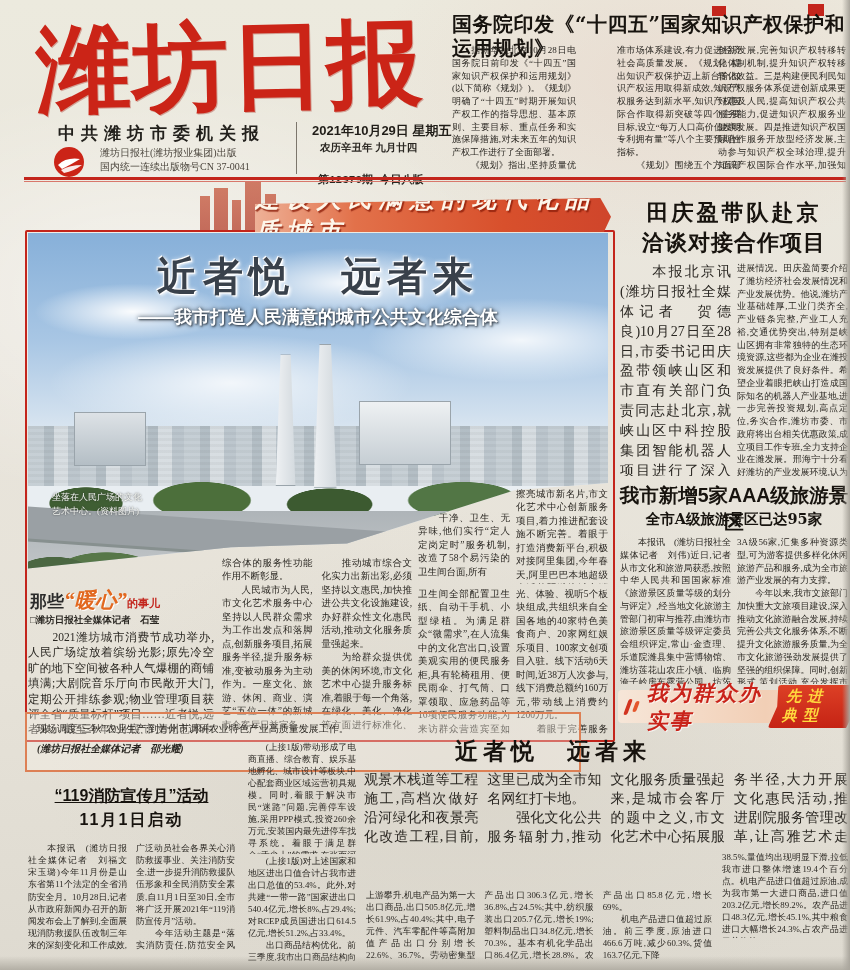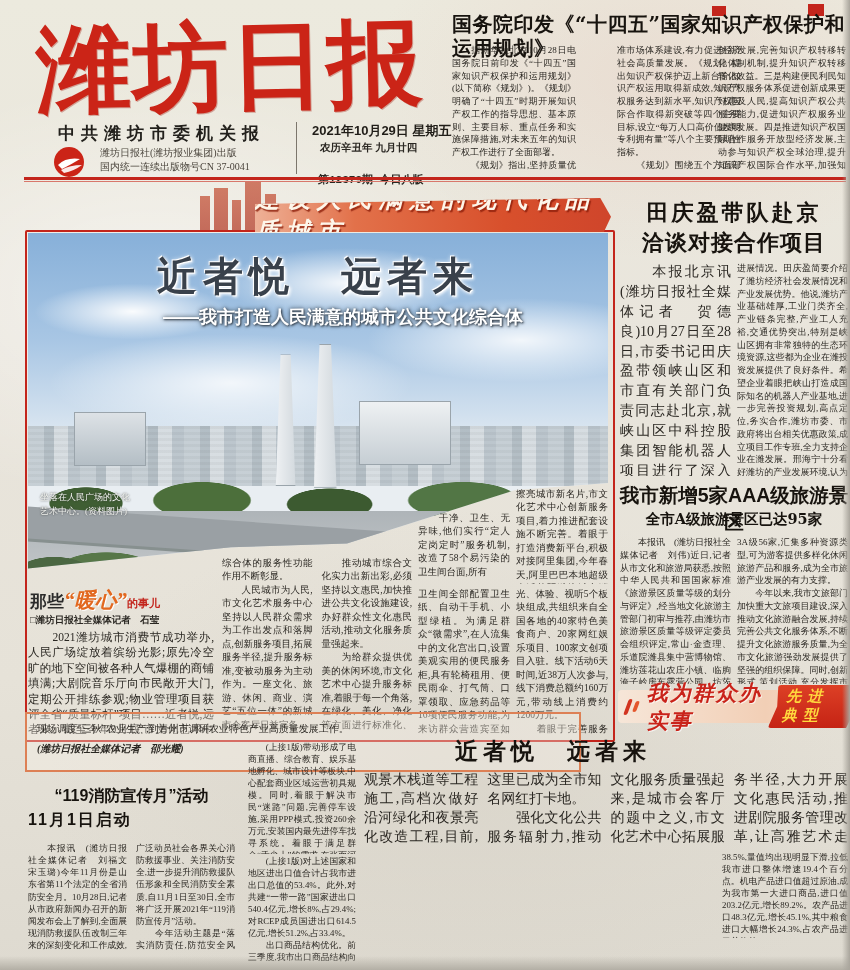--- a/index.html
+++ b/index.html
@@ -129,22 +129,22 @@
     <div class="abs windows" style="left:0;top:54%;width:100%;height:17%;opacity:.5;"></div>
     <div class="abs twr" style="left:42%;top:34%;width:26px;height:130px;"></div>
     <div class="abs twr" style="left:48.5%;top:31%;width:30px;height:142px;"></div>
     <div class="abs" style="left:57%;top:47%;width:90px;height:62px;background:linear-gradient(#eef1f3,#c6ced4);border:1px solid #9aa4ab;"></div>
     <div class="abs" style="left:8%;top:50%;width:70px;height:52px;background:linear-gradient(#dde2e6,#b4bec5);border:1px solid #9aa4ab;"></div>
     <div class="abs trees" style="left:0;top:66%;width:100%;height:16%;"></div>
     <div class="abs" style="left:0;top:78%;width:100%;height:22%;background:linear-gradient(#aeb4b8,#c6cacc);"></div>
     <div class="abs" style="left:-4%;top:80%;width:70%;height:9%;background:#9aa0a4;transform:skewY(4deg);box-shadow:0 3px 0 #87908f;"></div>
     <div class="abs trees" style="left:0;top:88%;width:45%;height:12%;opacity:.9;"></div>
     <div class="abs" id="photo-h" style="left:0;top:16px;width:100%;text-align:center;">近者悦　远者来</div>
-    <div class="abs" id="photo-sub" style="left:0;top:72px;width:100%;text-align:center;padding-left:25px;">——我市打造人民满意的城市公共文化综合体</div>
-    <div class="abs" id="photo-cap" style="left:12px;top:258px;width:92px;">坐落在人民广场的文化艺术中心。(资料图片)</div>
+    <div class="abs" id="photo-sub" style="left:0;top:72px;width:100%;text-align:center;">——我市打造人民满意的城市公共文化综合体</div>
+    <div class="abs" id="photo-cap" style="left:24px;top:258px;width:92px;">坐落在人民广场的文化艺术中心。(资料图片)</div>
   </div>
 
   <div class="abs news" style="left:418px;top:512px;width:92px;height:72px;">　　干净、卫生、无异味,他们实行“定人定岗定时”服务机制,改造了58个易污染的卫生间台面,所有</div>
   <div class="abs news" style="left:516px;top:488px;width:92px;height:96px;">擦亮城市新名片,市文化艺术中心创新服务项目,着力推进配套设施不断完善。着眼于打造消费新平台,积极对接阿里集团,今年春天,阿里巴巴本地超级生活节暨潍坊城市消费节在南广场举办,这次消费节由美食、游乐、观</div>
 
   <div class="abs" id="kicker" style="left:30px;top:586px;width:195px;">
     <span class="p1">那些</span><span class="hl">“暖心”</span><span class="p2">的事儿</span>
   </div>
   <div class="abs" style="left:30px;top:614px;width:190px;font-size:9.5px;font-weight:700;color:#2a2722;">□潍坊日报社全媒体记者　石莹</div>
 
@@ -179,29 +179,31 @@
     <div class="flame f2"></div>
     <span class="t1">我为群众办实事</span>
     <span class="tag">先进典型</span>
   </div>
 
   <div class="abs" id="sanqiu" style="left:25px;top:712px;width:552px;height:56px;">
     <div class="abs news" style="left:10px;top:8px;width:532px;height:18px;font-size:10px;white-space:normal;">现场调度“三秋”农业生产;到青州市调研农业特色产业高质量发展工作。</div>
     <div class="abs" style="left:10px;top:28px;width:532px;font-size:10px;font-weight:700;font-style:italic;color:#2a2722;">(潍坊日报社全媒体记者　邵光耀)</div>
   </div>
 
-  <div class="abs hsans" style="left:28px;top:786px;width:207px;text-align:center;font-size:16px;">“119消防宣传月”活动</div>
-  <div class="abs hsans" style="left:28px;top:810px;width:207px;text-align:left;font-size:16px;letter-spacing:2px;">11月1日启动</div>
+  <div class="abs hsans" style="left:28px;top:786px;width:207px;text-align:center;font-size:16px;text-decoration:underline;">“119消防宣传月”活动</div>
+  <div class="abs hsans" style="left:28px;top:810px;width:207px;text-align:center;font-size:16px;letter-spacing:2px;">11月1日启动</div>
   <div class="abs news cols2" style="left:28px;top:842px;width:207px;height:118px;font-size:8.8px;line-height:1.38;">　　本报讯　(潍坊日报社全媒体记者　刘福文　宋玉璐)今年11月份是山东省第11个法定的全省消防安全月。10月28日,记者从市政府新闻办召开的新闻发布会上了解到,全面展现消防救援队伍改制三年来的深刻变化和工作成效,广泛动员社会各界关心消防救援事业、关注消防安全,进一步提升消防救援队伍形象和全民消防安全素质,自11月1日至30日,全市将广泛开展2021年“119消防宣传月”活动。
 　　今年活动主题是“落实消防责任,防范安全风险”。届时,市里及各县(市、区)、市属各开发区将结合当前疫情防控实际,重点开展“永远跟党走”转隶三周年图片展、“我为消防安全代言”、“我与‘火焰蓝’”征集、消防安全直播月、消防主题灯光秀、消防科普线上火体验、“全民学消防”等一系列消防宣传活动。</div>
 
   <div class="abs hserif" style="left:455px;top:736px;width:250px;font-size:23px;letter-spacing:5px;">近者悦　远者来</div>
   <div class="abs news" style="left:248px;top:742px;width:108px;height:112px;font-size:8.8px;line-height:1.36;">　　(上接1版)带动形成了电商直播、综合教育、娱乐基地孵化、城市设计等板块,中心配套商业区域运营初具规模。同时,着眼于解决市民“迷路”问题,完善停车设施,采用PPP模式,投资260余万元,安装国内最先进停车找寻系统。着眼于满足群众“舌尖上”的需求,在张面河沿岸区域规划建设风溪地滨河步行街,在业态上以轻餐饮为主,组织实施天然气、烟道、</div>
   <div class="abs news cols4" style="left:364px;top:770px;width:484px;height:84px;font-size:14px;line-height:1.36;">观景木栈道等工程施工,高档次做好沿河绿化和夜景亮化改造工程,目前,这里已成为全市知名网红打卡地。
 　　强化文化公共服务辐射力,推动文化服务质量强起来,是城市会客厅的题中之义,市文化艺术中心拓展服务半径,大力开展文化惠民活动,推进剧院服务管理改革,让高雅艺术走进群众,上半年大剧院自营演出45场,演出类型涵盖音乐会、儿童剧、芭蕾舞、话剧、曲艺、音乐剧等,平均票价78.4元,群众基本实现买得起、看得起,通过公益活动、合作及租场演出的形式,与我市艺术团体合作演出36场,为他们提供展示的舞台。适应疫情防控常态化,创新开展线上“云观演”活动,去年以来,共通过APP推送“云剧场”50余场次,观演群众达到25万余人次。同时,市文化艺术中心实行免费开放日,让群众走进剧院,实行每月一次市民开放日活动,利用公众号、海报等形式向社会告知,届时可以免费走进剧院参观剧院舞台、设施设备等,还有机会免费观看演出。同时提供上台表演机会。上半年开展各类主题群众开放日6期,接待群众3000余人次,开展普惠艺术教育活动,引导全市5000余名中小学生免费走进剧院,感受经典,陶冶情操,提高修养。</div>
 
   <div class="abs news" style="left:248px;top:856px;width:108px;height:106px;font-size:8.8px;line-height:1.36;">　　(上接1版)对上述国家和地区进出口值合计占我市进出口总值的53.4%。此外,对共建“一带一路”国家进出口540.4亿元,增长8%,占29.4%;对RCEP成员国进出口614.5亿元,增长51.2%,占33.4%。
 　　出口商品结构优化。前三季度,我市出口商品结构向价值链</div>
+  <div class="abs news cols3" style="left:366px;top:890px;width:346px;height:72px;font-size:8.8px;line-height:1.36;">上游攀升,机电产品为第一大出口商品,出口505.8亿元,增长61.9%,占40.4%;其中,电子元件、汽车零配件等高附加值产品出口分别增长22.6%、36.7%。劳动密集型产品出口306.3亿元,增长36.8%,占24.5%;其中,纺织服装出口205.7亿元,增长19%;塑料制品出口34.8亿元,增长70.3%。基本有机化学品出口86.4亿元,增长28.8%。农产品出口85.8亿元,增长69%。
+　　机电产品进口值超过原油。前三季度,原油进口466.6万吨,减少60.3%,货值163.7亿元,下降</div>
   <div class="abs news" style="left:722px;top:852px;width:126px;height:86px;font-size:8.8px;line-height:1.36;">38.5%,量值均出现明显下滑,拉低我市进口整体增速19.4个百分点。机电产品进口值超过原油,成为我市第一大进口商品,进口值203.2亿元,增长89.2%。农产品进口48.3亿元,增长45.1%,其中粮食进口大幅增长24.3%,占农产品进口总值的50.3%。</div>
 
   <div class="abs edge-b" style="left:0;top:956px;width:850px;height:14px;"></div>
   <div class="abs edge-r" style="left:842px;top:0;width:8px;height:970px;"></div>
 </div>
 
 </body></html>

